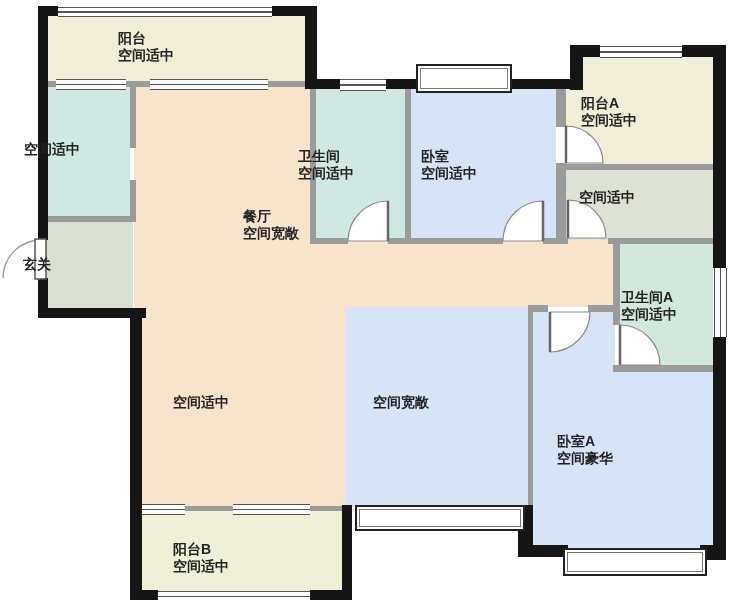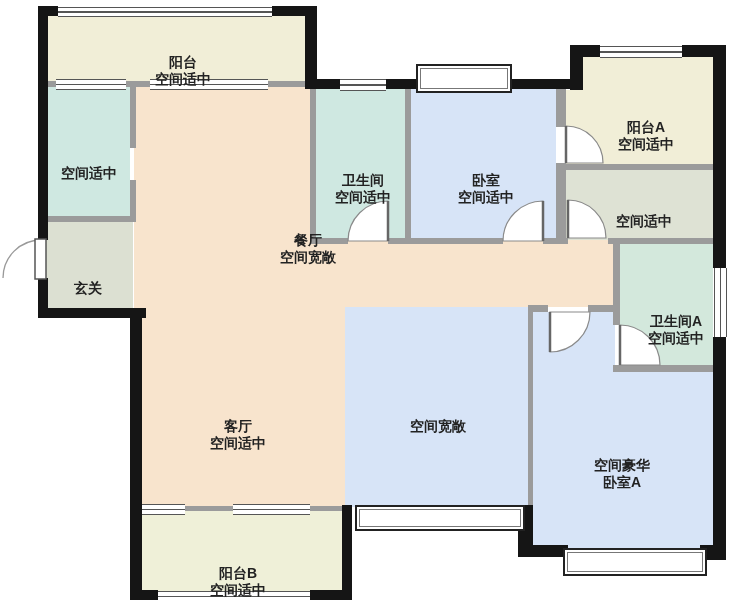--- a/index.html
+++ b/index.html
@@ -16,22 +16,22 @@
   .c-blue{background:#d7e4f7}
   .wb{position:absolute;background:#151515;z-index:4;}
   .wg{position:absolute;background:#9b9b9b;z-index:2;}
   .win-h{position:absolute;z-index:3;background:#fff;border-top:1.5px solid #555;border-bottom:1.5px solid #555;}
   .win-h:before{content:"";position:absolute;left:0;right:0;top:50%;margin-top:-0.75px;height:1.5px;background:#555;}
   .win-v{position:absolute;z-index:3;background:#fff;border-left:1.5px solid #555;border-right:1.5px solid #555;}
   .win-v:before{content:"";position:absolute;top:0;bottom:0;left:50%;margin-left:-0.75px;width:1.5px;background:#555;}
   .bay{position:absolute;z-index:4;background:#fff;border:2px solid #222;
        box-shadow:inset 0 0 0 2px #fff, inset 0 0 0 3px #777;}
   #doors{position:absolute;left:0;top:0;z-index:5;}
-  .lbl{position:absolute;width:130px;text-align:center;z-index:6;color:#222;
-       font-weight:bold;font-size:14px;line-height:17px;margin-top:24px;}
+  .lbl{position:absolute;width:130px;z-index:6;color:#222;
+       font-weight:bold;font-size:14px;line-height:17px;}
 </style>
 </head>
 <body>
 
 <div id="plan">
 
   <div class="f c-cream" style="left:46px;top:14px;width:261px;height:70px"></div>
   <div class="f c-mint" style="left:46px;top:84px;width:84px;height:132px"></div>
   <div class="f c-sage" style="left:46px;top:222px;width:87px;height:86px"></div>
   <div class="f c-salmon" style="left:134px;top:84px;width:176px;height:156px"></div>
@@ -164,28 +164,27 @@
     <div>空间宽敞</div>
   </div>
   <div class="lbl" style="left:23px;top:256px">
     <div>玄关</div>
   </div>
   <div class="lbl" style="left:621px;top:289px;width:110px">
     <div>卫生间A</div>
     <div>空间适中</div>
   </div>
   <div class="lbl" style="left:173px;top:394px">
-    <div>客厅</div>
     <div>空间适中</div>
   </div>
   <div class="lbl" style="left:373px;top:394px">
     <div>空间宽敞</div>
   </div>
   <div class="lbl" style="left:557px;top:433px">
+    <div>卧室A</div>
     <div>空间豪华</div>
-    <div>卧室A</div>
   </div>
   <div class="lbl" style="left:173px;top:541px">
     <div>阳台B</div>
     <div>空间适中</div>
   </div>
 
 </div>
 
 </body></html>

